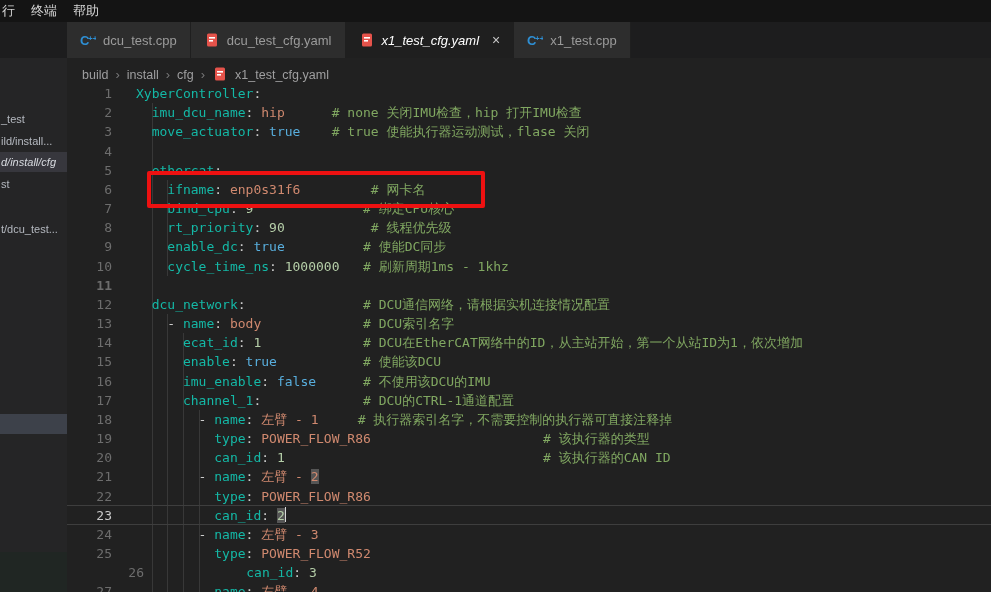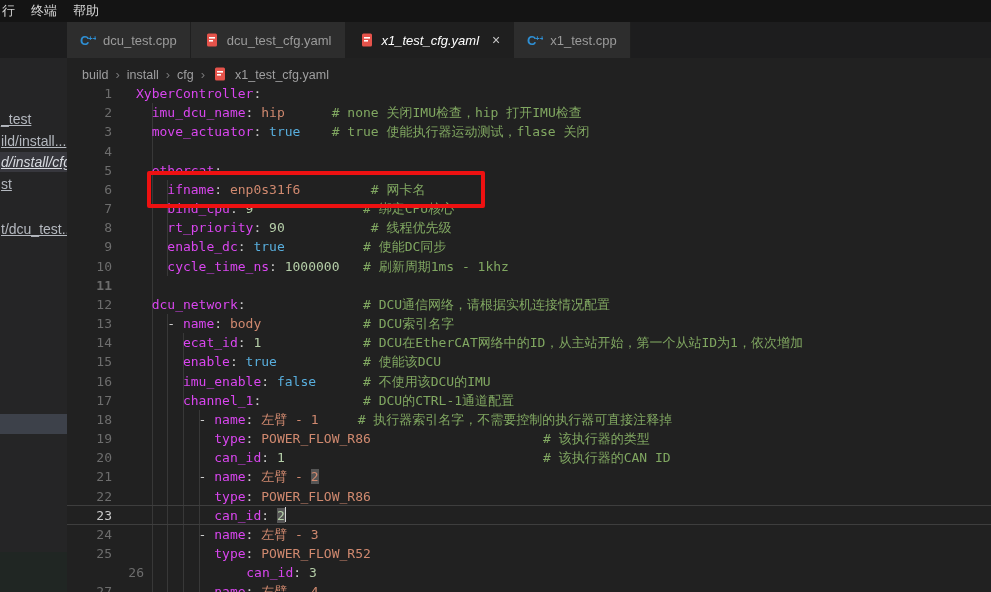--- a/index.html
+++ b/index.html
@@ -17,37 +17,37 @@
   .tab.active{background:#1f1f1f;color:#ffffff;font-style:italic;}
   .tab .close{font-style:normal;color:#c8c8c8;margin-left:6px;font-size:14px;line-height:1;}
   .overflow-dots{position:absolute;left:30px;top:29px;width:24px;text-align:center;color:#cfcfcf;
                  font-size:15px;letter-spacing:1px;}
   
   .breadcrumb{position:absolute;left:82px;top:60px;height:22px;display:flex;align-items:flex-end;
               gap:7px;font-size:12.5px;color:#9f9fa0;}
   .breadcrumb .sep{color:#767677;font-size:13px;}
   
   .sidebar{position:absolute;left:0;top:58px;width:67px;height:534px;background:#252526;overflow:hidden;}
-  .side-item{position:absolute;left:1px;height:20px;line-height:20px;font-size:14px;color:#b4b8bf;
-             white-space:nowrap;cursor:pointer;text-decoration:underline;}
+  .side-item{position:absolute;left:1px;height:20px;line-height:20px;font-size:11px;color:#b4b8bf;
+             white-space:nowrap;cursor:pointer;}
   .side-item.selected{left:0;width:67px;background:#37373d;font-style:italic;color:#d8dbe0;padding-left:1px;}
   .side-bar-empty{position:absolute;left:0;width:67px;height:20px;background:#3d414a;}
   .side-bottom-block{position:absolute;left:0;width:67px;background:#202623;}
   
   .editor-bg{position:absolute;left:67px;top:58px;right:0;bottom:0;background:#212121;}
   .guide{position:absolute;width:1px;background:#383838;}
   .current-line{position:absolute;left:67px;right:0;height:20px;border-top:1px solid #3e3e3e;
                 border-bottom:1px solid #3e3e3e;box-sizing:border-box;}
   .line{position:absolute;left:0;right:0;height:19.17px;}
   .ln{position:absolute;left:67px;width:45px;text-align:right;color:#6d6d6d;
       font-family:"DejaVu Sans Mono",monospace;font-size:13px;line-height:19.17px;}
   .ln.cur{color:#c9c9c9;}
   .tx{position:absolute;left:136px;white-space:pre;font-family:"DejaVu Sans Mono",monospace;
       font-size:13px;line-height:19.17px;color:#d4d4d4;}
-  .tok-key{color:#d946ef;}
+  .tok-key{color:#14b8a6;}
   .tok-str{color:#d0896f;}
   .tok-num{color:#b5cea8;}
   .tok-bool{color:#58aedd;}
   .tok-com{color:#80a761;}
   .tok-pln{color:#cccccc;}
   .hl{background:#555555;}
   .caret{display:inline-block;width:1.5px;height:15px;background:#d8d8d8;vertical-align:-2px;}
   
   .red-rect{position:absolute;left:147px;top:171px;width:330px;height:29px;
             border:4px solid #ee1111;border-radius:2px;z-index:30;}

